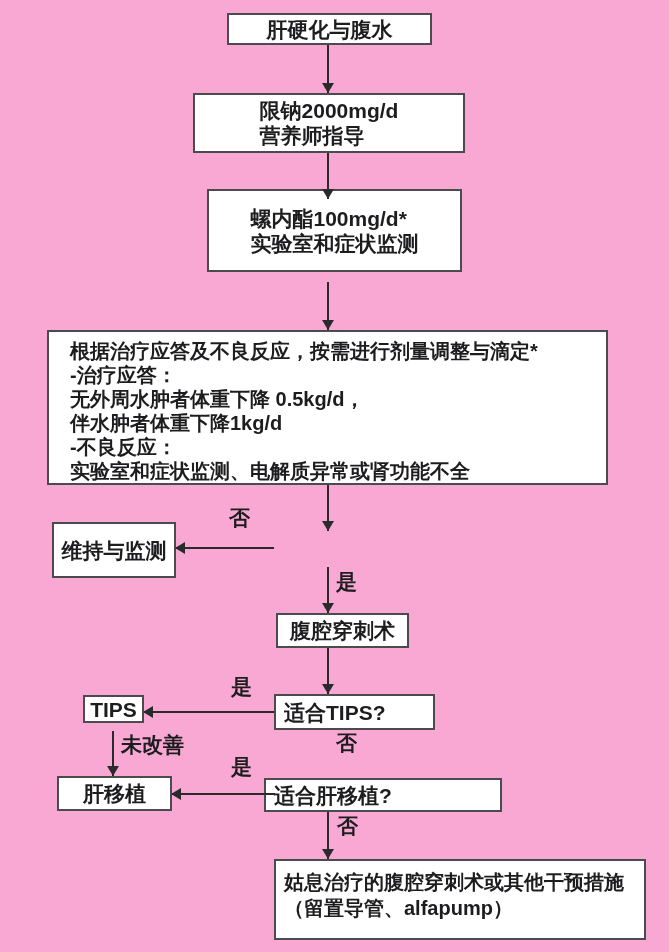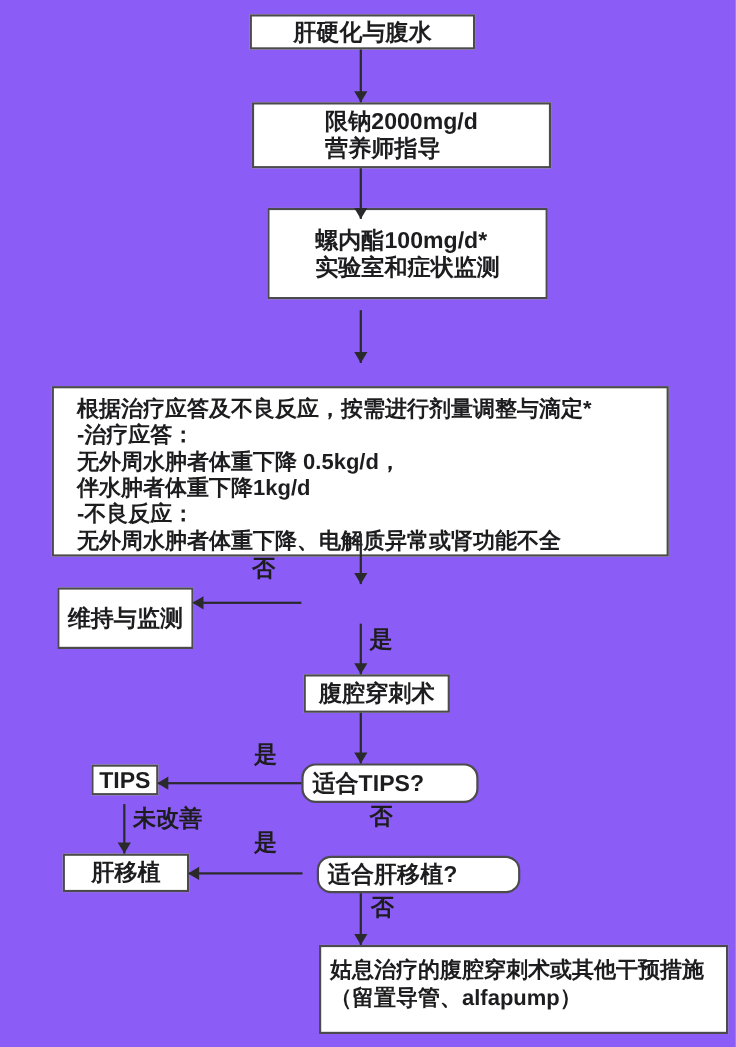--- a/index.html
+++ b/index.html
@@ -1,53 +1,52 @@
 <!DOCTYPE html>
 <html><head>
 <meta charset="utf-8">
 <style>
   html,body{margin:0;padding:0;background:#ffffff;}
   .canvas{
     position:relative;
     width:669px;height:952px;
-    background:#8b5cf6;
+    background:#f9a8d4;
     font-family:"Liberation Sans","DejaVu Sans",sans-serif;
     font-weight:700;
     color:#1d1d1f;
     overflow:hidden;
   }
   .node{
     position:absolute;
     box-sizing:border-box;
     border:2px solid #4b4b4e;
     background:#ffffff;
     display:flex;
     align-items:center;
     font-size:21px;
     line-height:25px;
     white-space:nowrap;
   }
   .node.txt-c{justify-content:center;}
-  .node.blk{justify-content:center;margin-left:36px;}
+  .node.blk{justify-content:center;}
   .node.blk .lines{text-align:left;}
   .ln{display:block;}
   .node.big{
     align-items:flex-start;
     padding:7px 6px 0 21px;
     font-size:20px;
     line-height:24px;
-    margin-top:21px;
   }
   .node.pall{
     align-items:flex-start;
     padding:8px 4px 0 8px;
     font-size:20px;
     line-height:26px;
   }
-  .node.lpad{padding-left:8px;border-radius:13px;}
+  .node.lpad{padding-left:8px;}
   .varrow{position:absolute;width:2px;background:#2a2a2c;}
   .varrow::after{
     content:"";position:absolute;left:-5px;bottom:0;
     width:0;height:0;
     border-left:6px solid transparent;
     border-right:6px solid transparent;
     border-top:10px solid #2a2a2c;
   }
   .harrow{position:absolute;height:2px;background:#2a2a2c;}
   .harrow::before{
@@ -87,50 +86,50 @@
     </div>
   </div>
 
   <div class="node big" style="left:47px;top:330px;width:561px;height:155px">
     <div class="lines">
       <span class="ln">根据治疗应答及不良反应，按需进行剂量调整与滴定*</span>
       <span class="ln">-治疗应答：</span>
       <span class="ln">无外周水肿者体重下降 0.5kg/d，</span>
       <span class="ln">伴水肿者体重下降1kg/d</span>
       <span class="ln">-不良反应：</span>
-      <span class="ln">无外周水肿者体重下降、电解质异常或肾功能不全</span>
+      <span class="ln">实验室和症状监测、电解质异常或肾功能不全</span>
     </div>
   </div>
 
 
-  <div class="node txt-c" style="left:52px;top:534px;width:124px;height:56px">
+  <div class="node txt-c" style="left:52px;top:522px;width:124px;height:56px">
     <span>维持与监测</span>
   </div>
 
   <div class="node txt-c" style="left:276px;top:613px;width:133px;height:35px">
     <span>腹腔穿刺术</span>
   </div>
 
   <div class="node lpad" style="left:274px;top:694px;width:161px;height:36px">
     <span>适合TIPS?</span>
   </div>
 
   <div class="node txt-c" style="left:83px;top:695px;width:61px;height:28px">
     <span>TIPS</span>
   </div>
 
-  <div class="node lpad" style="left:288px;top:778px;width:185px;height:34px">
+  <div class="node lpad" style="left:264px;top:778px;width:238px;height:34px">
     <span>适合肝移植?</span>
   </div>
 
   <div class="node txt-c" style="left:57px;top:776px;width:115px;height:35px">
     <span>肝移植</span>
   </div>
 
-  <div class="node pall" style="left:290px;top:859px;width:372px;height:81px">
+  <div class="node pall" style="left:274px;top:859px;width:372px;height:81px">
     <div class="lines">
       <span class="ln">姑息治疗的腹腔穿刺术或其他干预措施</span>
       <span class="ln">（留置导管、alfapump）</span>
     </div>
   </div>
 
   <div class="varrow" style="left:327px;top:45px;height:48px"></div>
   <div class="varrow" style="left:327px;top:153px;height:46px"></div>
   <div class="varrow" style="left:327px;top:282px;height:48px"></div>
   <div class="varrow" style="left:327px;top:485px;height:46px"></div>

